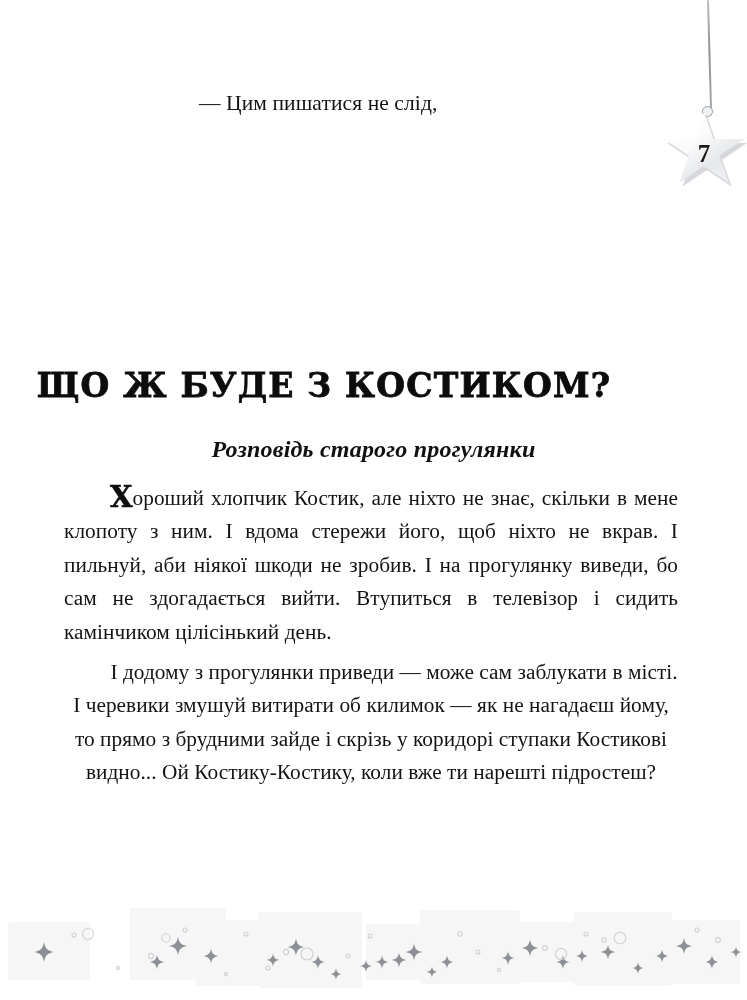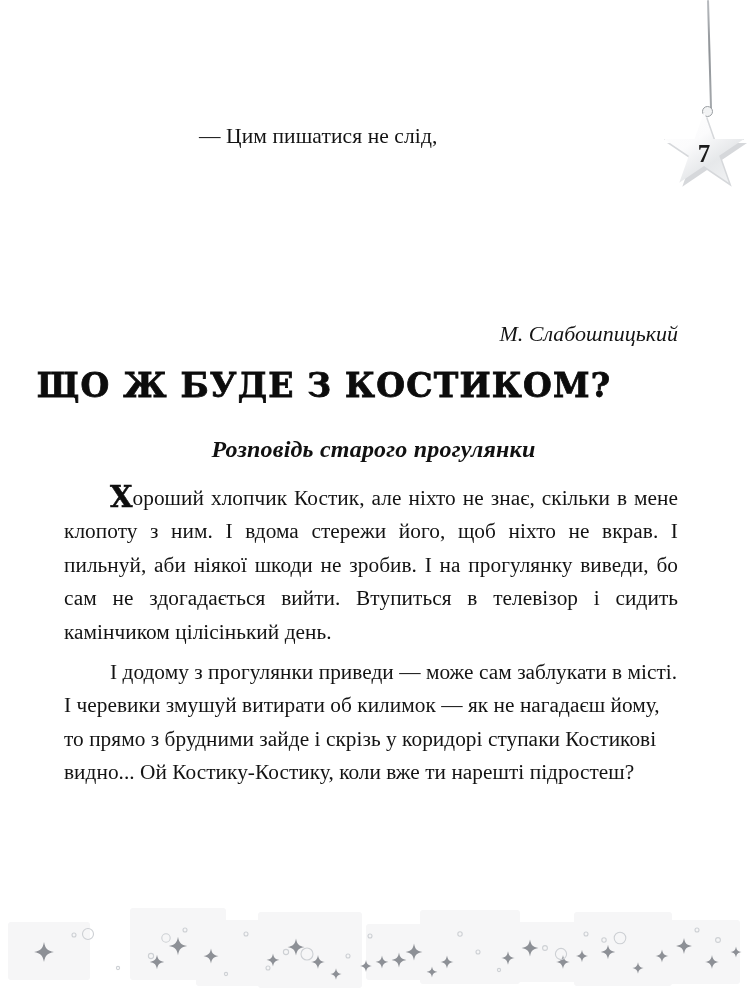--- a/index.html
+++ b/index.html
@@ -116,21 +116,20 @@
     top: 88px;
     left: 199px;
     width: 420px;
     font-size: 21.5px;
     line-height: 30.5px;
     letter-spacing: .1px;
     color: #131313;
   }
   .poem .line {
     white-space: pre;
-    margin-top: 33px;
   }
 
   
   .author {
     position: absolute;
     top: 320px;
     left: 0;
     width: 678px;
     text-align: right;
     font-style: italic;
@@ -186,21 +185,21 @@
     letter-spacing: .05px;
   }
   .body-copy p {
     margin: 0;
     text-indent: 46px;
   }
   .body-copy p + p {
     margin-top: 2px;
   }
   .body-copy p:last-child {
-    text-align: left;
+    text-align: center;
     margin-top: 7px;
   }
   .dropcap {
     font-family: "DejaVu Serif", "Liberation Serif", serif;
     font-weight: bold;
     font-size: 29px;
     line-height: 1;
     color: #0e0e0e;
     letter-spacing: -.5px;
     -webkit-text-stroke: .5px #0e0e0e;
@@ -234,21 +233,20 @@
       <div class="star-body"></div>
       <div class="star-edge"></div>
       <div class="page-num">7</div>
     </div>
   </div>
 
   <div class="poem">
     <div class="line">— Цим пишатися не слід,</div>
   </div>
 
-  <div class="author">М. Слабошпицький</div>
 
   <div class="story-title">ЩО Ж БУДЕ З КОСТИКОМ?</div>
 
   <div class="subtitle">Розповідь старого прогулянки</div>
 
   <div class="body-copy">
     <p><span class="dropcap">Х</span><span>ороший хлопчик Костик, але ніхто не знає, скільки в мене клопоту з ним. І вдома стережи його, щоб ніхто не вкрав. І пильнуй, аби ніякої шкоди не зробив. І на прогулянку виведи, бо сам не здогадається вийти. Втупиться в телевізор і сидить камінчиком цілісінький день.</span></p>
     <p><span>І додому з прогулянки приведи — може сам заблукати в місті. І черевики змушуй витирати об килимок — як не нагадаєш йому, то прямо з брудними зайде і скрізь у коридорі ступаки Костикові видно... Ой Костику-Костику, коли вже ти нарешті підростеш?</span></p>
   </div>
 

